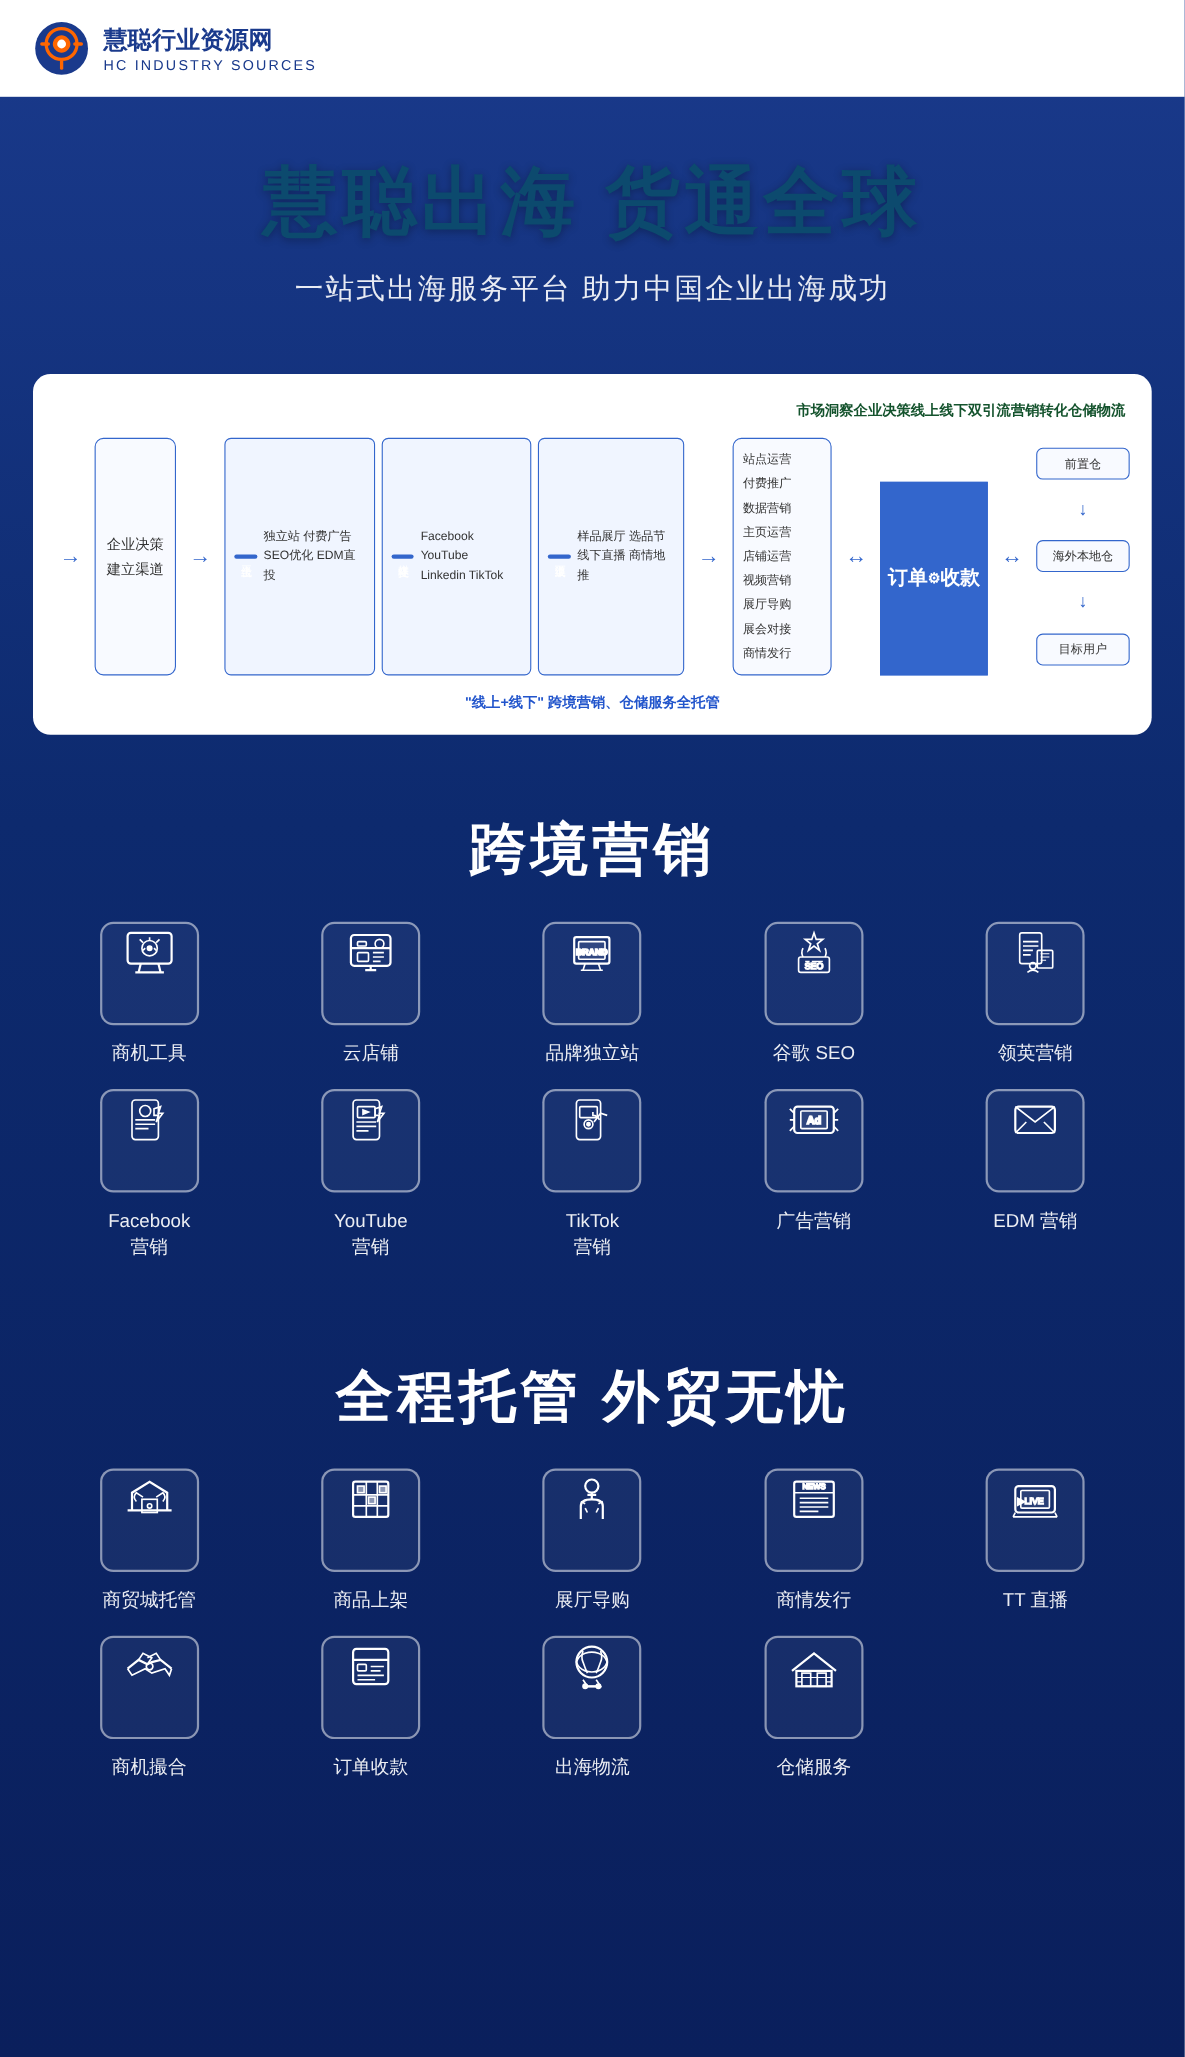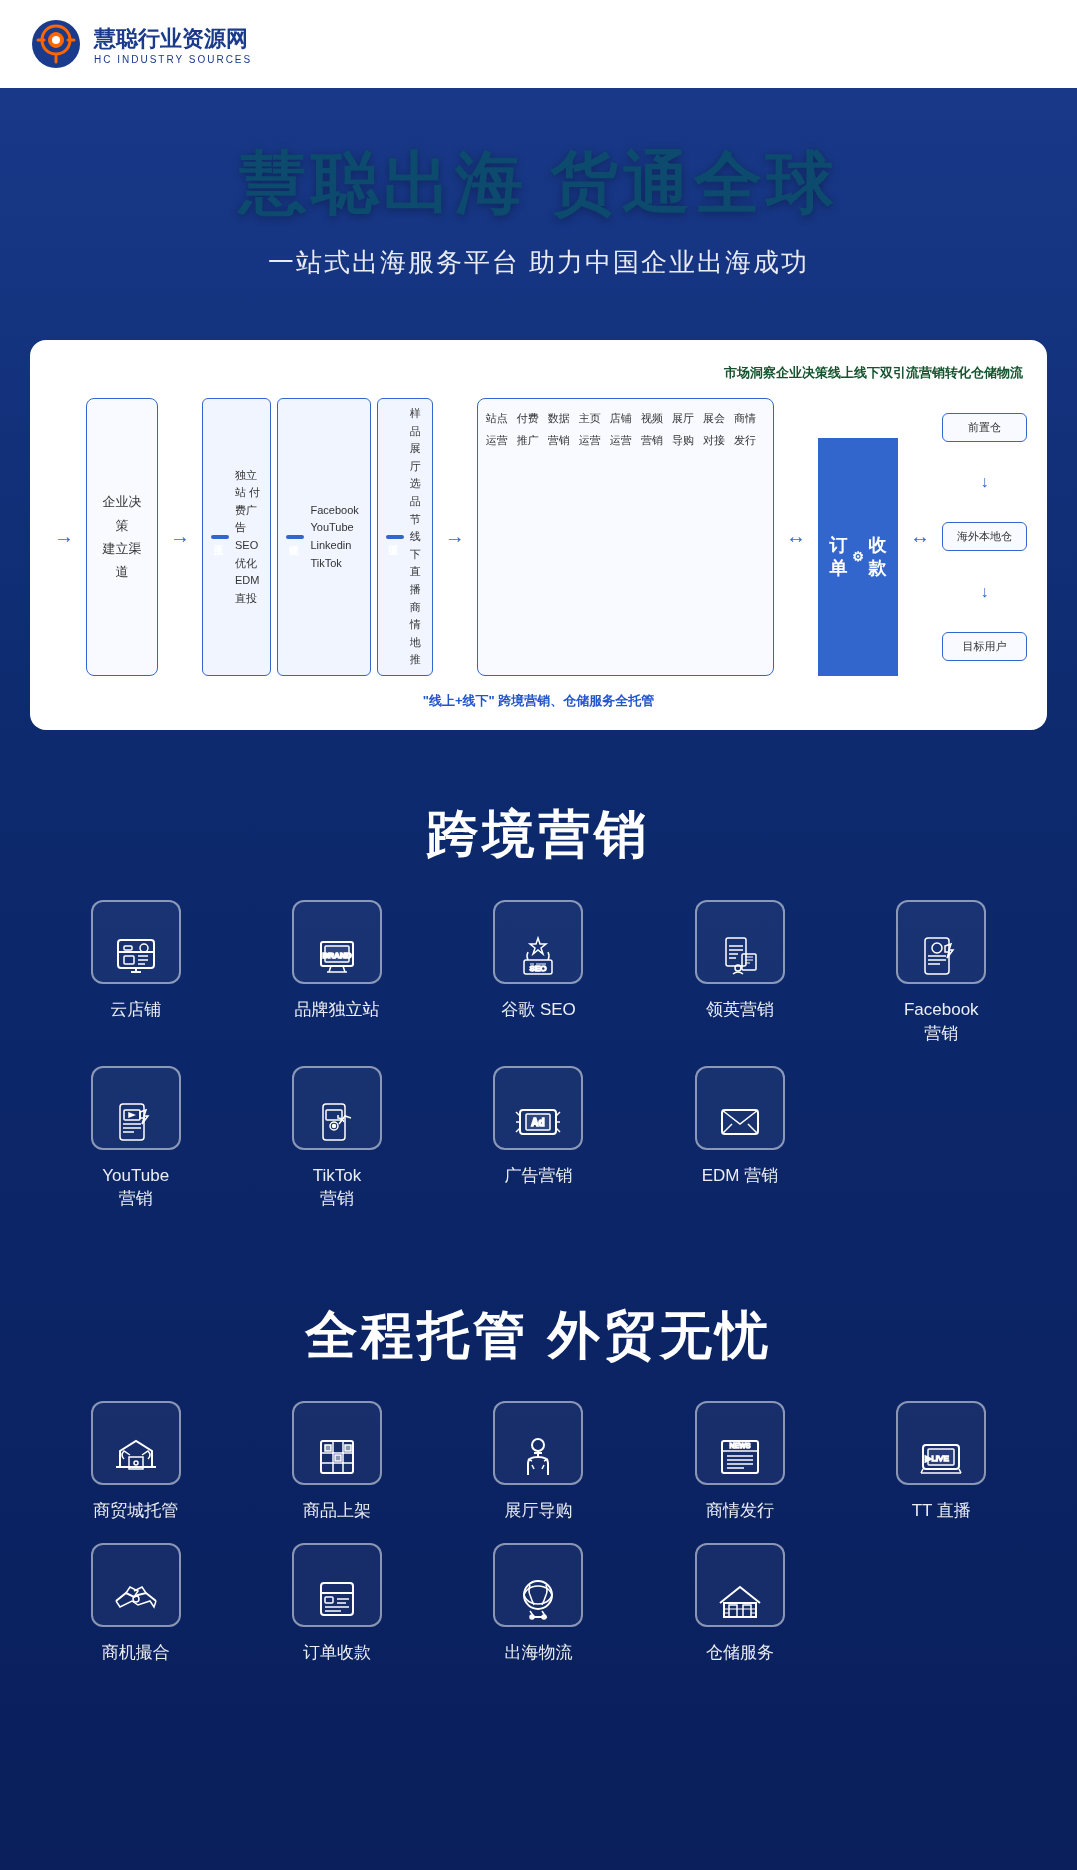--- a/index.html
+++ b/index.html
@@ -27,21 +27,21 @@
     .logo-text {
       display: flex;
       flex-direction: column;
     }
     .logo-cn {
       font-size: 22px;
       font-weight: bold;
       color: #1a3a8c;
     }
     .logo-en {
-      font-size: 10px;
+      font-size: 13px;
       color: #1a3a8c;
       letter-spacing: 2px;
     }
 
     
     .hero {
       text-align: center;
       padding: 50px 40px 30px;
     }
     .hero-title {
@@ -129,21 +129,21 @@
       writing-mode: vertical-rl;
       text-orientation: mixed;
       min-width: 18px;
       text-align: center;
       line-height: 1.3;
     }
 
     .col-operations {
       min-width: 90px;
       display: flex;
-      flex-direction: row;
+      flex-direction: column;
       justify-content: center;
       border: 1.5px solid #3366cc;
       border-radius: 8px;
       padding: 8px;
       background: #f8faff;
       font-size: 11px;
       line-height: 2;
     }
 
     .col-order {
@@ -211,25 +211,25 @@
       padding: 0 40px 40px;
     }
     .icon-item {
       display: flex;
       flex-direction: column;
       align-items: center;
       gap: 14px;
     }
     .icon-box {
       width: 90px;
-      height: 84px;
+      height: 94px;
       border: 2px solid rgba(255,255,255,0.5);
       border-radius: 12px;
       display: flex;
-      align-items: flex-end;
+      align-items: flex-start;
       justify-content: center;
       background: rgba(255,255,255,0.05);
     }
     .icon-box svg {
       width: 52px;
       height: 52px;
       fill: none;
       stroke: white;
       stroke-width: 1.5;
     }
@@ -326,20 +326,36 @@
       <div class="warehouse-item">目标用户</div>
     </div>
   </div>
   <div class="flow-footer">"线上+线下" 跨境营销、仓储服务全托管</div>
 </div>
 
 <div class="section-title">跨境营销</div>
 
 <div class="icon-grid">
 
+  <div class="icon-item">
+    <div class="icon-box">
+      <svg viewBox="0 0 52 52">
+        <rect x="6" y="8" width="40" height="28" rx="3" stroke="white" stroke-width="2" fill="none"></rect>
+        <line x1="18" y1="36" x2="16" y2="44" stroke="white" stroke-width="2"></line>
+        <line x1="34" y1="36" x2="36" y2="44" stroke="white" stroke-width="2"></line>
+        <line x1="13" y1="44" x2="39" y2="44" stroke="white" stroke-width="2"></line>
+        <circle cx="26" cy="22" r="7" stroke="white" stroke-width="1.5" fill="none"></circle>
+        <path d="M20 17 L17 14 M32 17 L35 14" stroke="white" stroke-width="1.5"></path>
+        <path d="M26 15 L26 12" stroke="white" stroke-width="1.5"></path>
+        <path d="M22 22 L20 24 M30 22 L32 24" stroke="white" stroke-width="1.5"></path>
+        <circle cx="26" cy="22" r="2" fill="white"></circle>
+      </svg>
+    </div>
+    <span class="icon-label">商机工具</span>
+  </div>
 
   <div class="icon-item">
     <div class="icon-box">
       <svg viewBox="0 0 52 52">
         <rect x="8" y="10" width="36" height="28" rx="3" stroke="white" stroke-width="2" fill="none"></rect>
         <line x1="8" y1="22" x2="44" y2="22" stroke="white" stroke-width="2"></line>
         <rect x="14" y="16" width="8" height="4" rx="1" stroke="white" stroke-width="1.5" fill="none"></rect>
         <circle cx="34" cy="18" r="4" stroke="white" stroke-width="1.5" fill="none"></circle>
         <rect x="14" y="26" width="10" height="8" rx="1" stroke="white" stroke-width="1.5" fill="none"></rect>
         <line x1="28" y1="26" x2="38" y2="26" stroke="white" stroke-width="1.5"></line>

